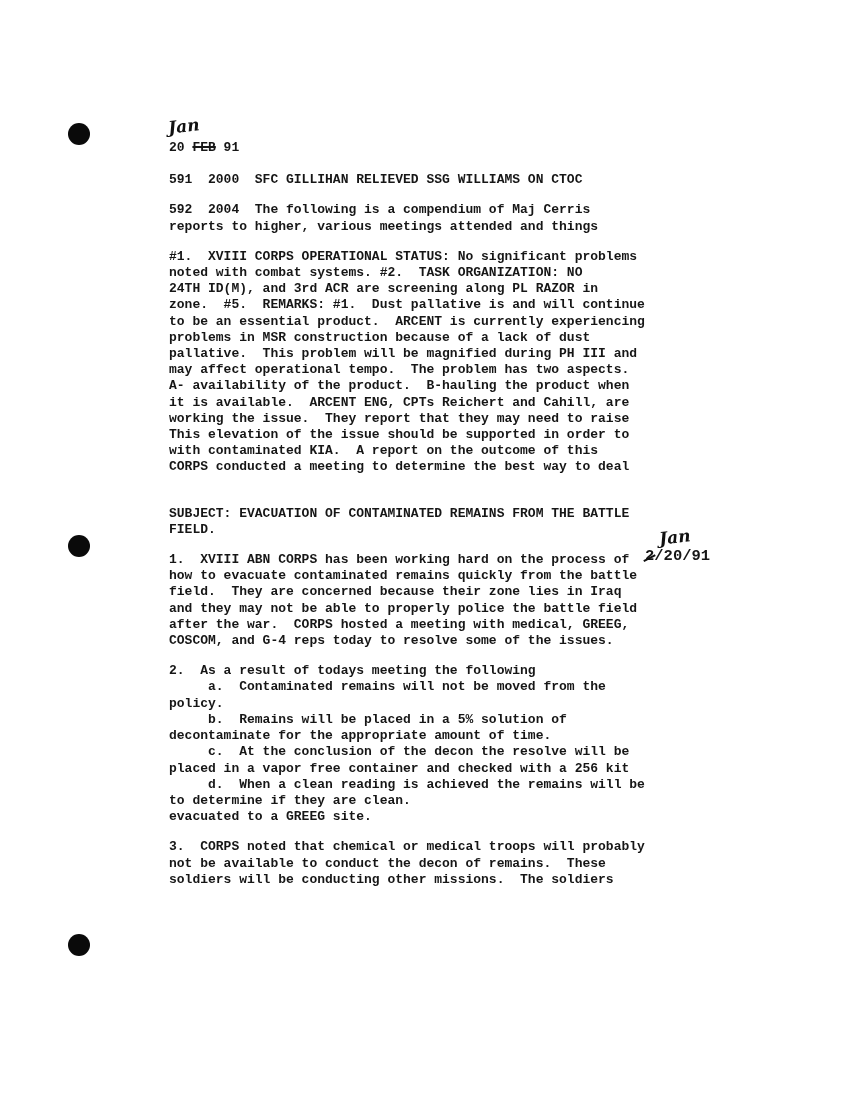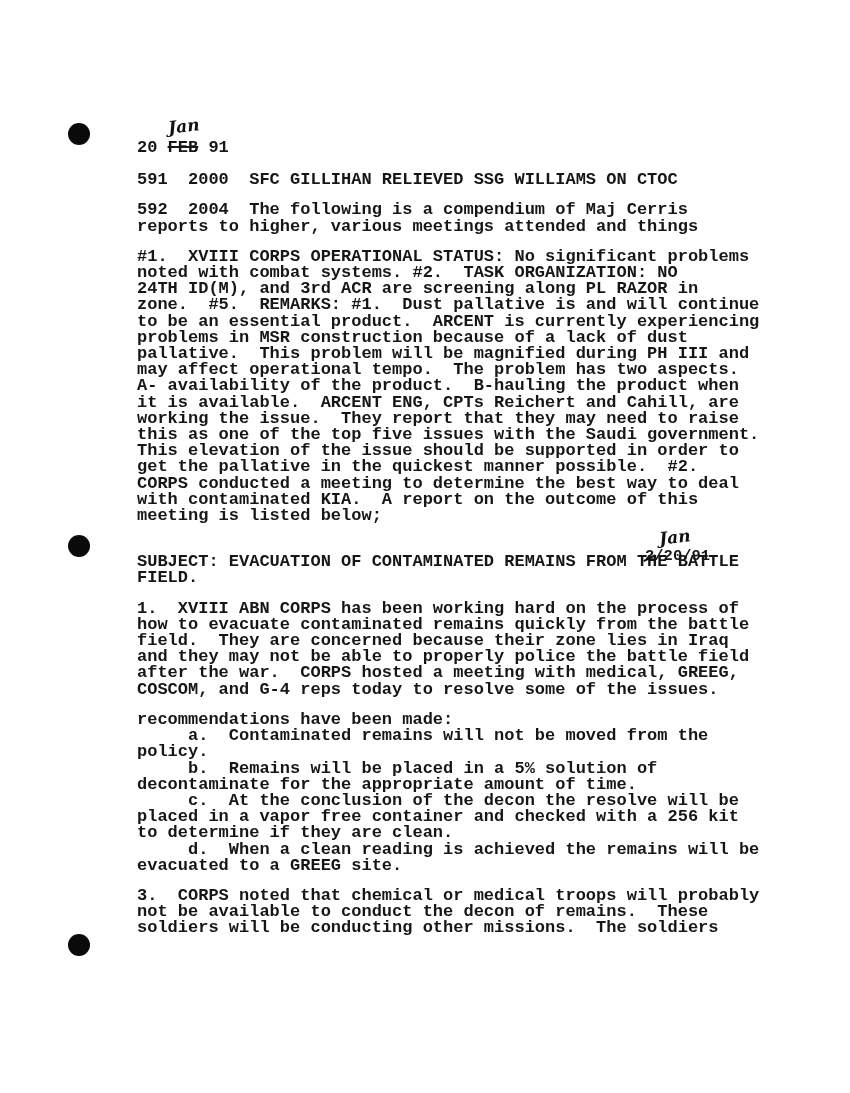--- a/index.html
+++ b/index.html
@@ -26,24 +26,25 @@
   .hole-3 { top: 934px; }
 
   .content {
     position: absolute;
     left: 137px;
     top: 140px;
     width: 600px;
   }
   .line, .date-line {
     white-space: pre;
-    font-size: 17px;
+    font-size: 13px;
     line-height: 16.2px;
     font-weight: bold;
     letter-spacing: 0;
+    margin-left: 32px;
   }
   .date-block { position: relative; margin-bottom: 16px; }
   .struck {
     position: relative;
     text-decoration: line-through;
     text-decoration-thickness: 2px;
   }
   .para { margin-bottom: 14px; }
   
   #paragraphs > .para:nth-child(3) { margin-bottom: 30px; }
@@ -121,49 +122,46 @@
           <div class="line">noted with combat systems. #2.  TASK ORGANIZATION: NO</div>
           <div class="line">24TH ID(M), and 3rd ACR are screening along PL RAZOR in</div>
           <div class="line">zone.  #5.  REMARKS: #1.  Dust pallative is and will continue</div>
           <div class="line">to be an essential product.  ARCENT is currently experiencing</div>
           <div class="line">problems in MSR construction because of a lack of dust</div>
           <div class="line">pallative.  This problem will be magnified during PH III and</div>
           <div class="line">may affect operational tempo.  The problem has two aspects.</div>
           <div class="line">A- availability of the product.  B-hauling the product when</div>
           <div class="line">it is available.  ARCENT ENG, CPTs Reichert and Cahill, are</div>
           <div class="line">working the issue.  They report that they may need to raise</div>
-          <div class="line">this as one of the top five issues with the Saudi government.</div>
           <div class="line">This elevation of the issue should be supported in order to</div>
-          <div class="line">get the pallative in the quickest manner possible.  #2.</div>
+          <div class="line">with contaminated KIA.  A report on the outcome of this</div>
           <div class="line">CORPS conducted a meeting to determine the best way to deal</div>
-          <div class="line">with contaminated KIA.  A report on the outcome of this</div>
-          <div class="line">meeting is listed below;</div>
         </div>
         <div class="para">
           <div class="line">SUBJECT: EVACUATION OF CONTAMINATED REMAINS FROM THE BATTLE</div>
           <div class="line">FIELD.</div>
         </div>
         <div class="para">
           <div class="line">1.  XVIII ABN CORPS has been working hard on the process of</div>
           <div class="line">how to evacuate contaminated remains quickly from the battle</div>
           <div class="line">field.  They are concerned because their zone lies in Iraq</div>
           <div class="line">and they may not be able to properly police the battle field</div>
           <div class="line">after the war.  CORPS hosted a meeting with medical, GREEG,</div>
           <div class="line">COSCOM, and G-4 reps today to resolve some of the issues.</div>
         </div>
         <div class="para">
-          <div class="line">recommendations have been made:</div>
+          <div class="line">2.  As a result of todays meeting the following</div>
           <div class="line">     a.  Contaminated remains will not be moved from the</div>
           <div class="line">policy.</div>
           <div class="line">     b.  Remains will be placed in a 5% solution of</div>
           <div class="line">decontaminate for the appropriate amount of time.</div>
           <div class="line">     c.  At the conclusion of the decon the resolve will be</div>
           <div class="line">placed in a vapor free container and checked with a 256 kit</div>
+          <div class="line">     d.  When a clean reading is achieved the remains will be</div>
           <div class="line">to determine if they are clean.</div>
-          <div class="line">     d.  When a clean reading is achieved the remains will be</div>
           <div class="line">evacuated to a GREEG site.</div>
         </div>
         <div class="para">
           <div class="line">3.  CORPS noted that chemical or medical troops will probably</div>
           <div class="line">not be available to conduct the decon of remains.  These</div>
           <div class="line">soldiers will be conducting other missions.  The soldiers</div>
         </div>
       </div>
   </div>
 

